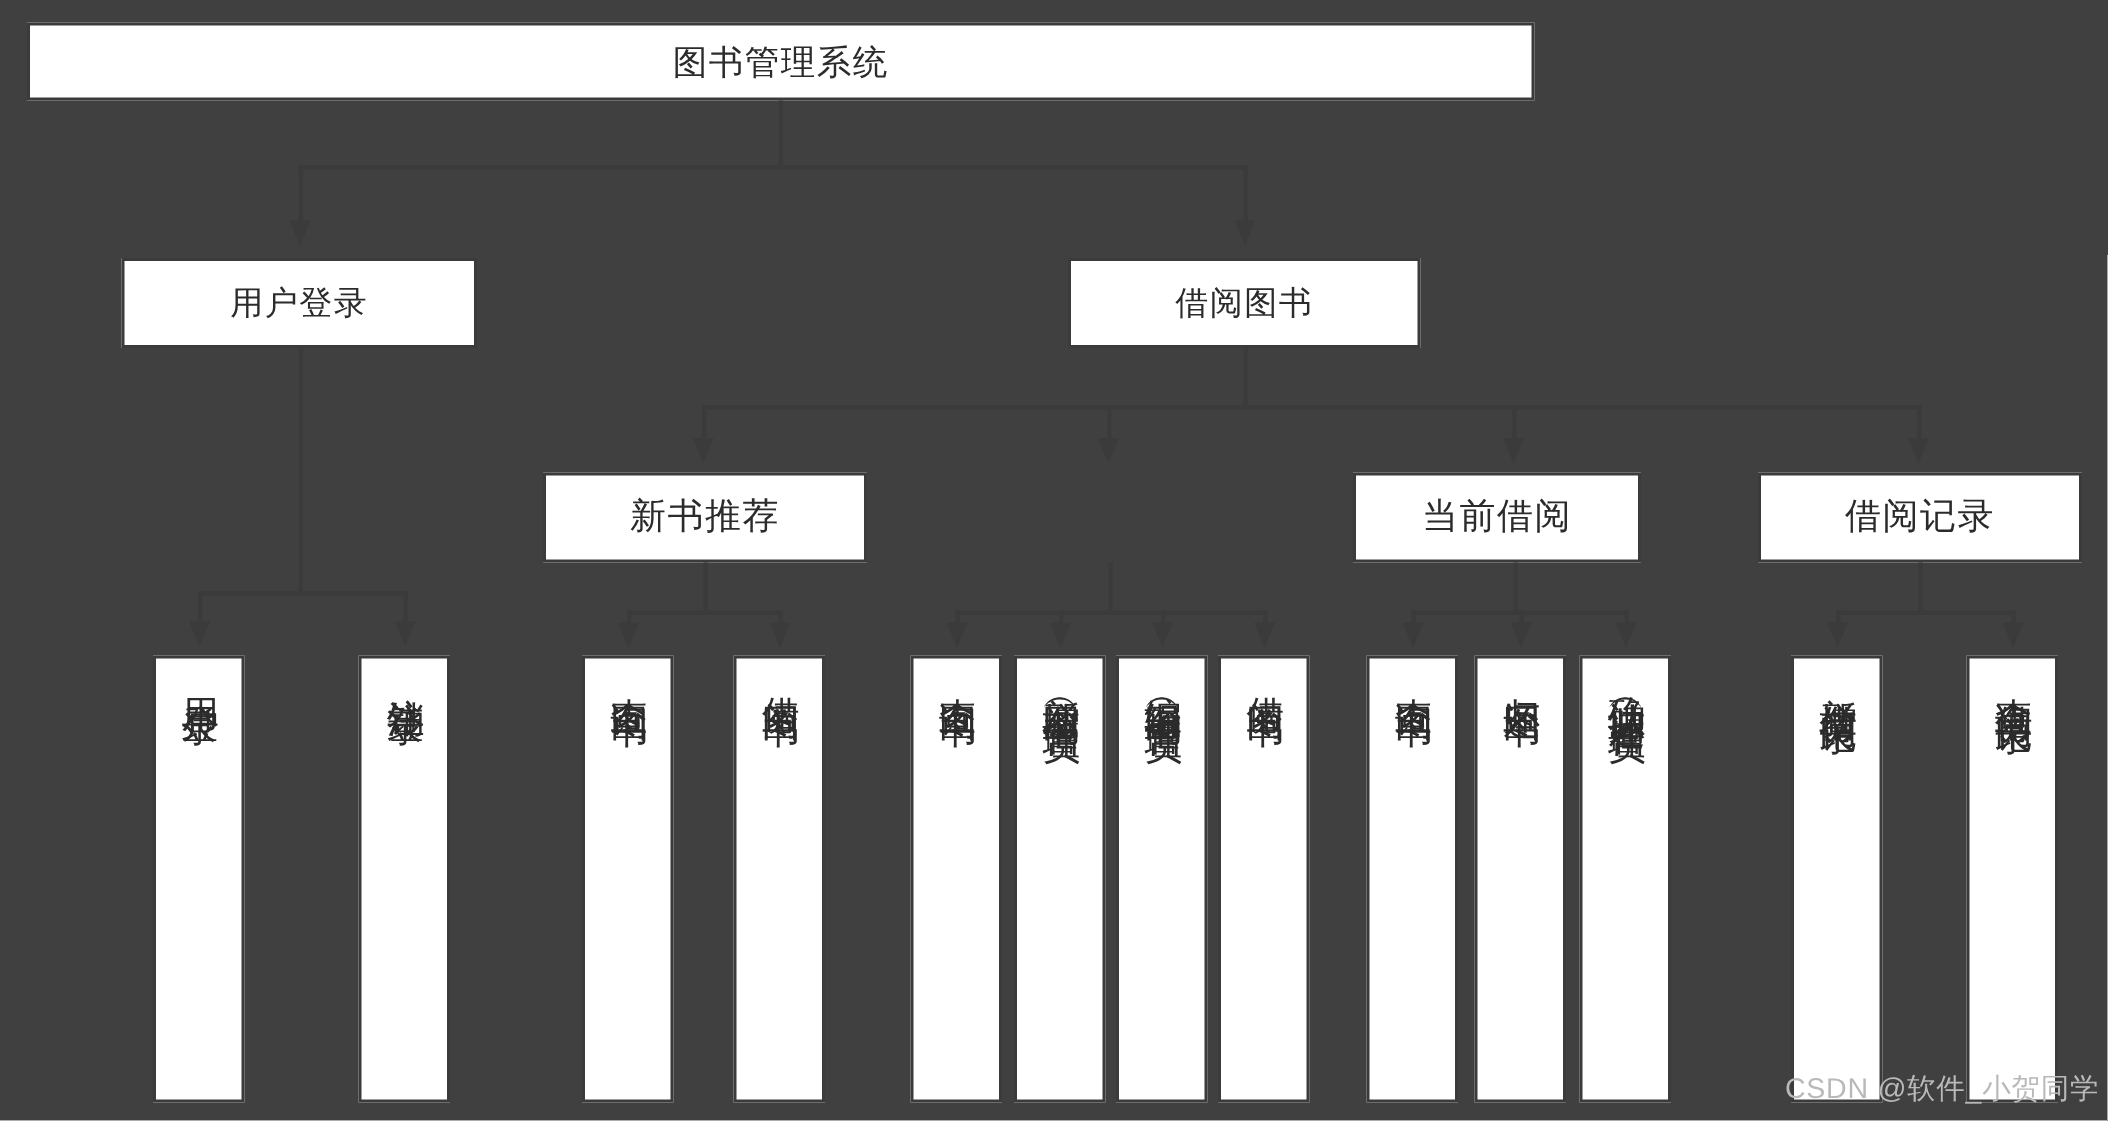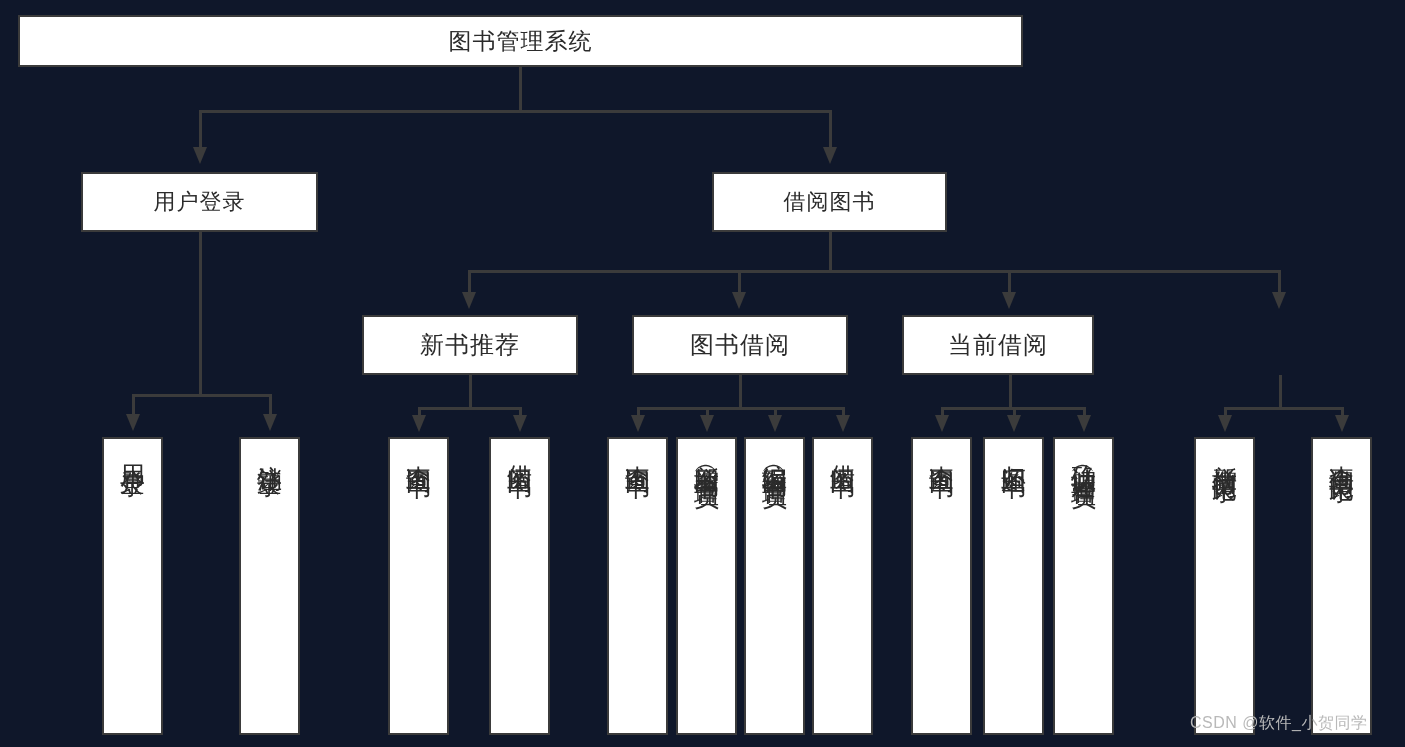--- a/index.html
+++ b/index.html
@@ -7,21 +7,21 @@
     padding: 0;
     background: #ffffff;
   }
   body {
     font-family: "Liberation Sans", "DejaVu Sans", sans-serif;
   }
   #canvas {
     position: relative;
     width: 1405px;
     height: 747px;
-    background: #0f172a;
+    background: #404040;
     overflow: hidden;
   }
   .node {
     position: absolute;
     box-sizing: border-box;
     border: 2.5px solid #3b3b3b;
     background: #ffffff;
     display: flex;
     align-items: center;
     justify-content: center;
@@ -65,21 +65,21 @@
     position: absolute;
     width: 0;
     height: 0;
     border-left: 7.5px solid transparent;
     border-right: 7.5px solid transparent;
     border-top: 17px solid #3b3b3b;
   }
 
   .watermark {
     position: absolute;
-    font-size: 16px;
+    font-size: 19px;
     color: #b9b9b9;
     white-space: nowrap;
     letter-spacing: 0.5px;
   }
 </style>
 </head>
 <body>
 
 <div id="canvas">
 
@@ -115,25 +115,25 @@
   <div class="ln v" style="left:1008px; top:270px; height:22px;"></div>
   <div class="ln v" style="left:1278px; top:270px; height:22px;"></div>
   <div class="arrow" style="left:461.5px; top:292px;"></div>
   <div class="arrow" style="left:731.5px; top:292px;"></div>
   <div class="arrow" style="left:1001.5px; top:292px;"></div>
   <div class="arrow" style="left:1271.5px; top:292px;"></div>
 
   <div class="node l3" style="left:362px; top:315px; width:216px; height:60px;">
     <span class="label">新书推荐</span>
   </div>
-  <div class="node l3" style="left:632px; top:315px; width:216px; height:60px;">
-    <span class="label">图书借阅</span>
-  </div>
   <div class="node l3" style="left:902px; top:315px; width:192px; height:60px;align-items:center;">
     <span class="label">当前借阅</span>
+  </div>
+  <div class="node l3" style="left:1172px; top:315px; width:216px; height:60px;">
+    <span class="label">借阅记录</span>
   </div>
 
   <div class="ln v" style="left:469px; top:375px; height:34px;"></div>
   <div class="ln h" style="left:418px; top:407px; width:103px;"></div>
   <div class="ln v" style="left:418px; top:407px; height:8px;"></div>
   <div class="ln v" style="left:519px; top:407px; height:8px;"></div>
   <div class="arrow" style="left:411.5px; top:415px;"></div>
   <div class="arrow" style="left:512.5px; top:415px;"></div>
 
   <div class="ln v" style="left:739px; top:375px; height:34px;"></div>

